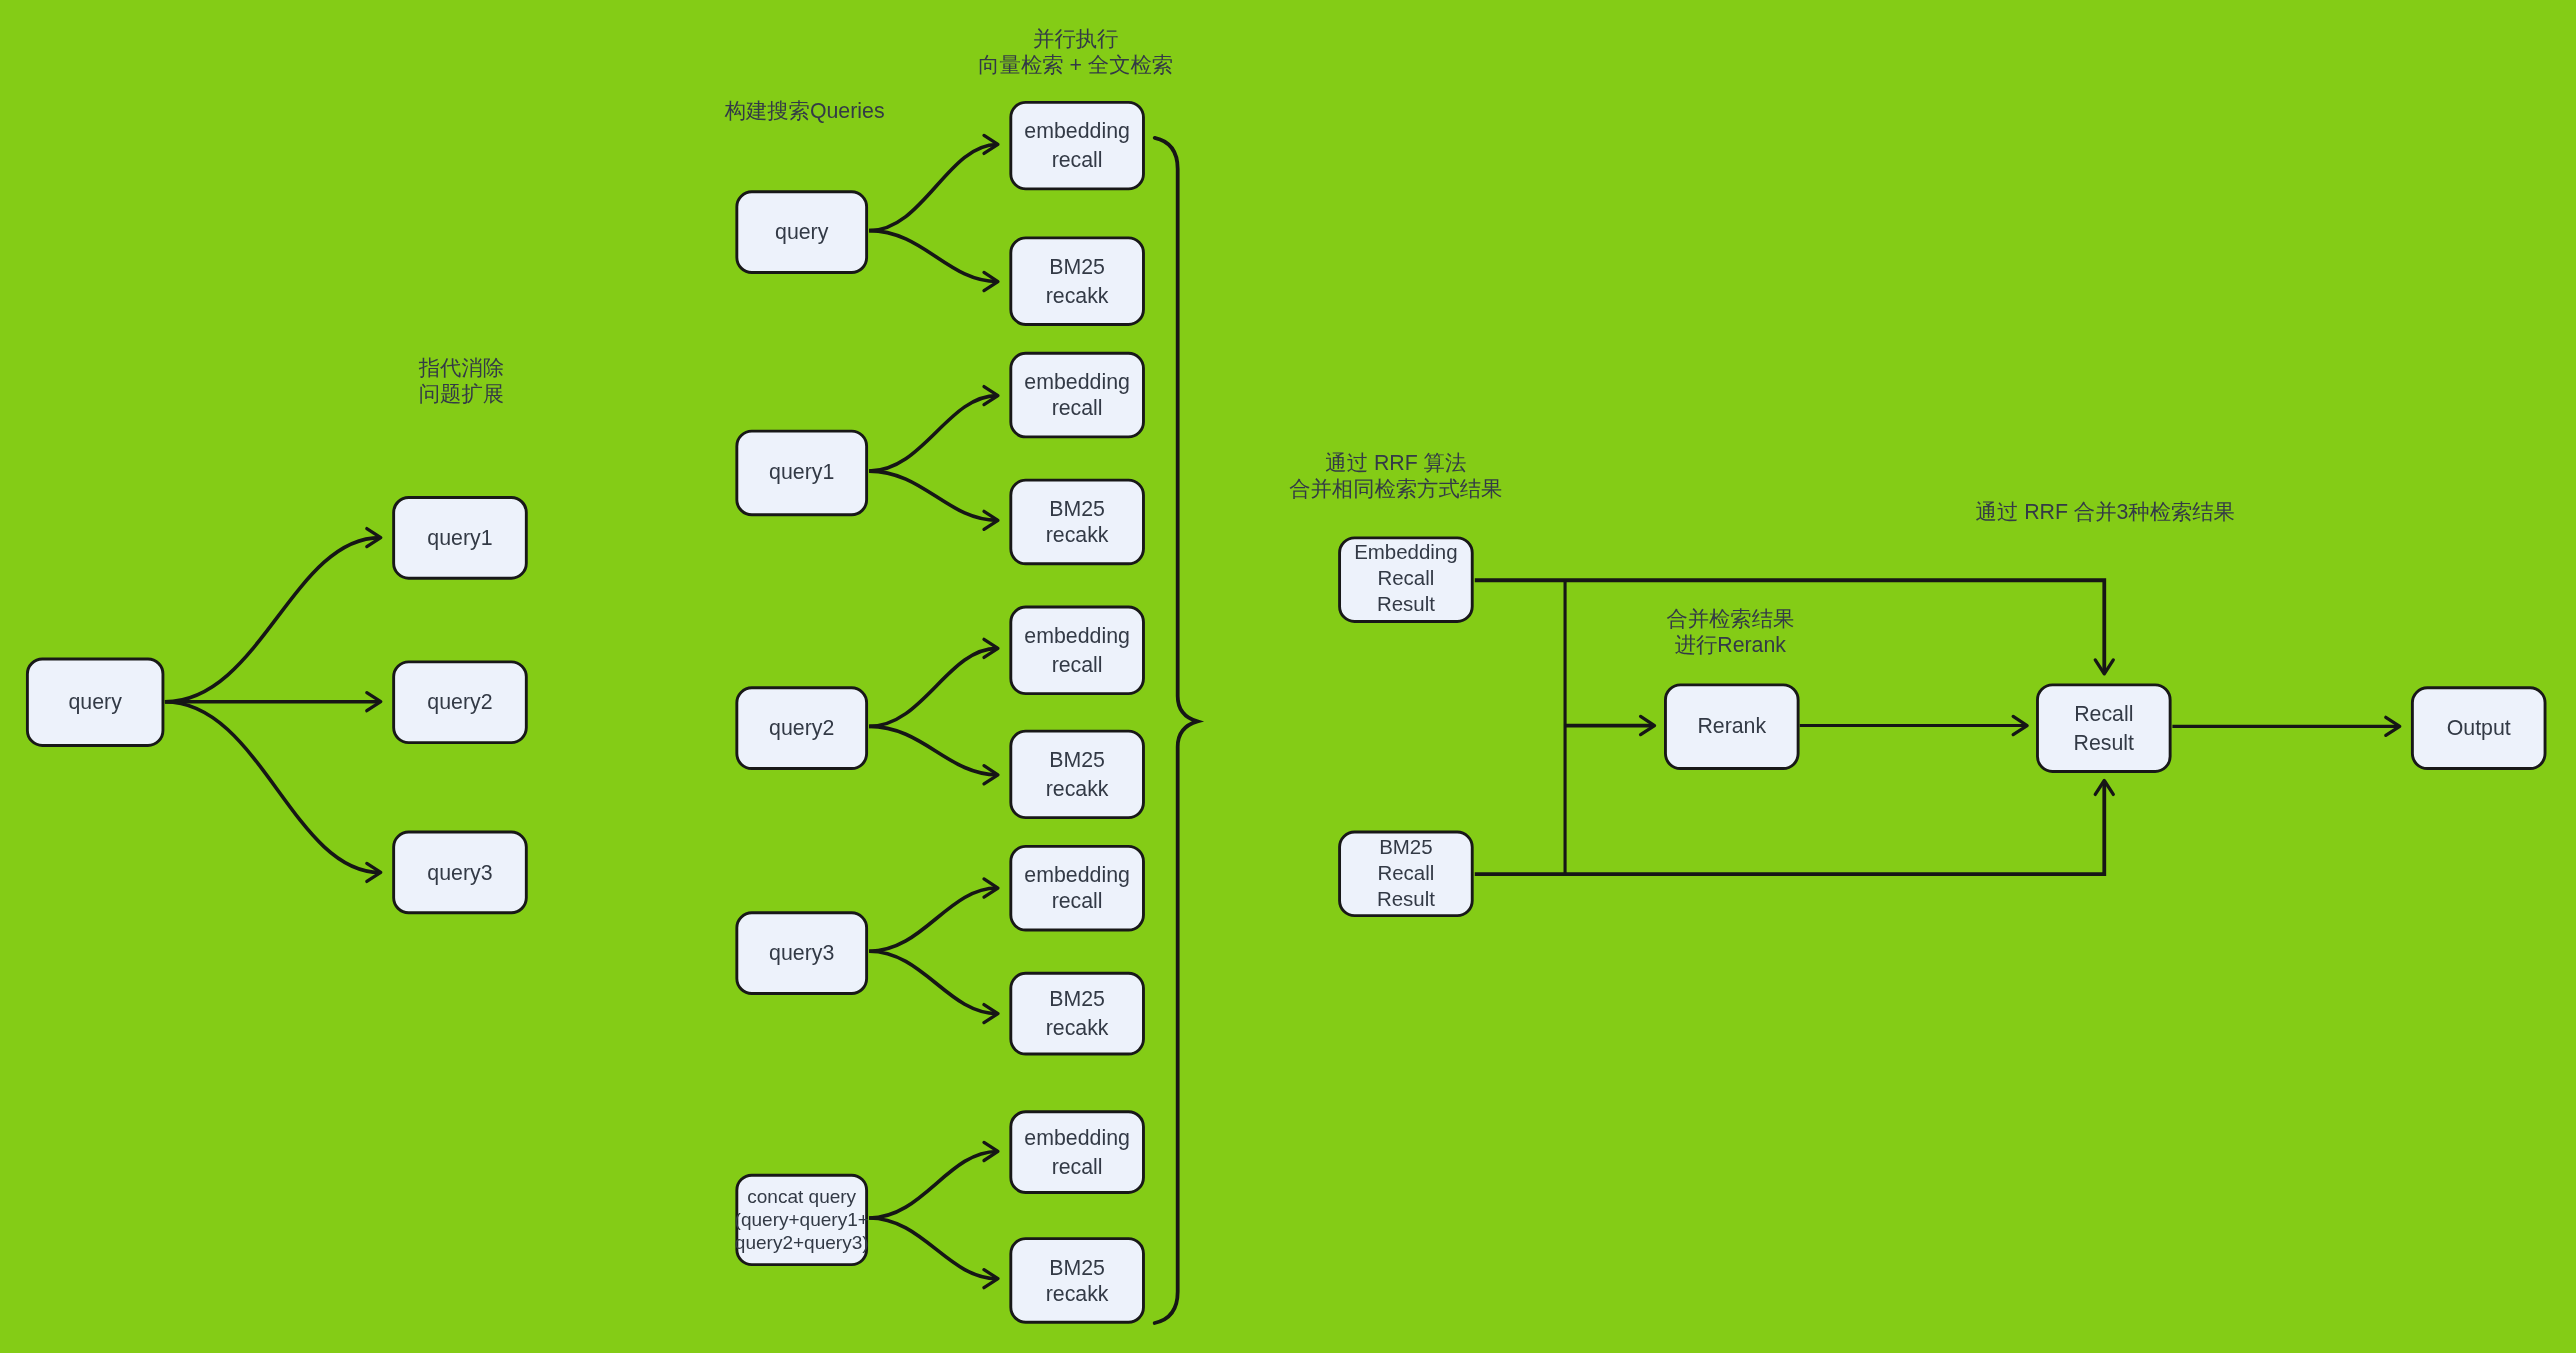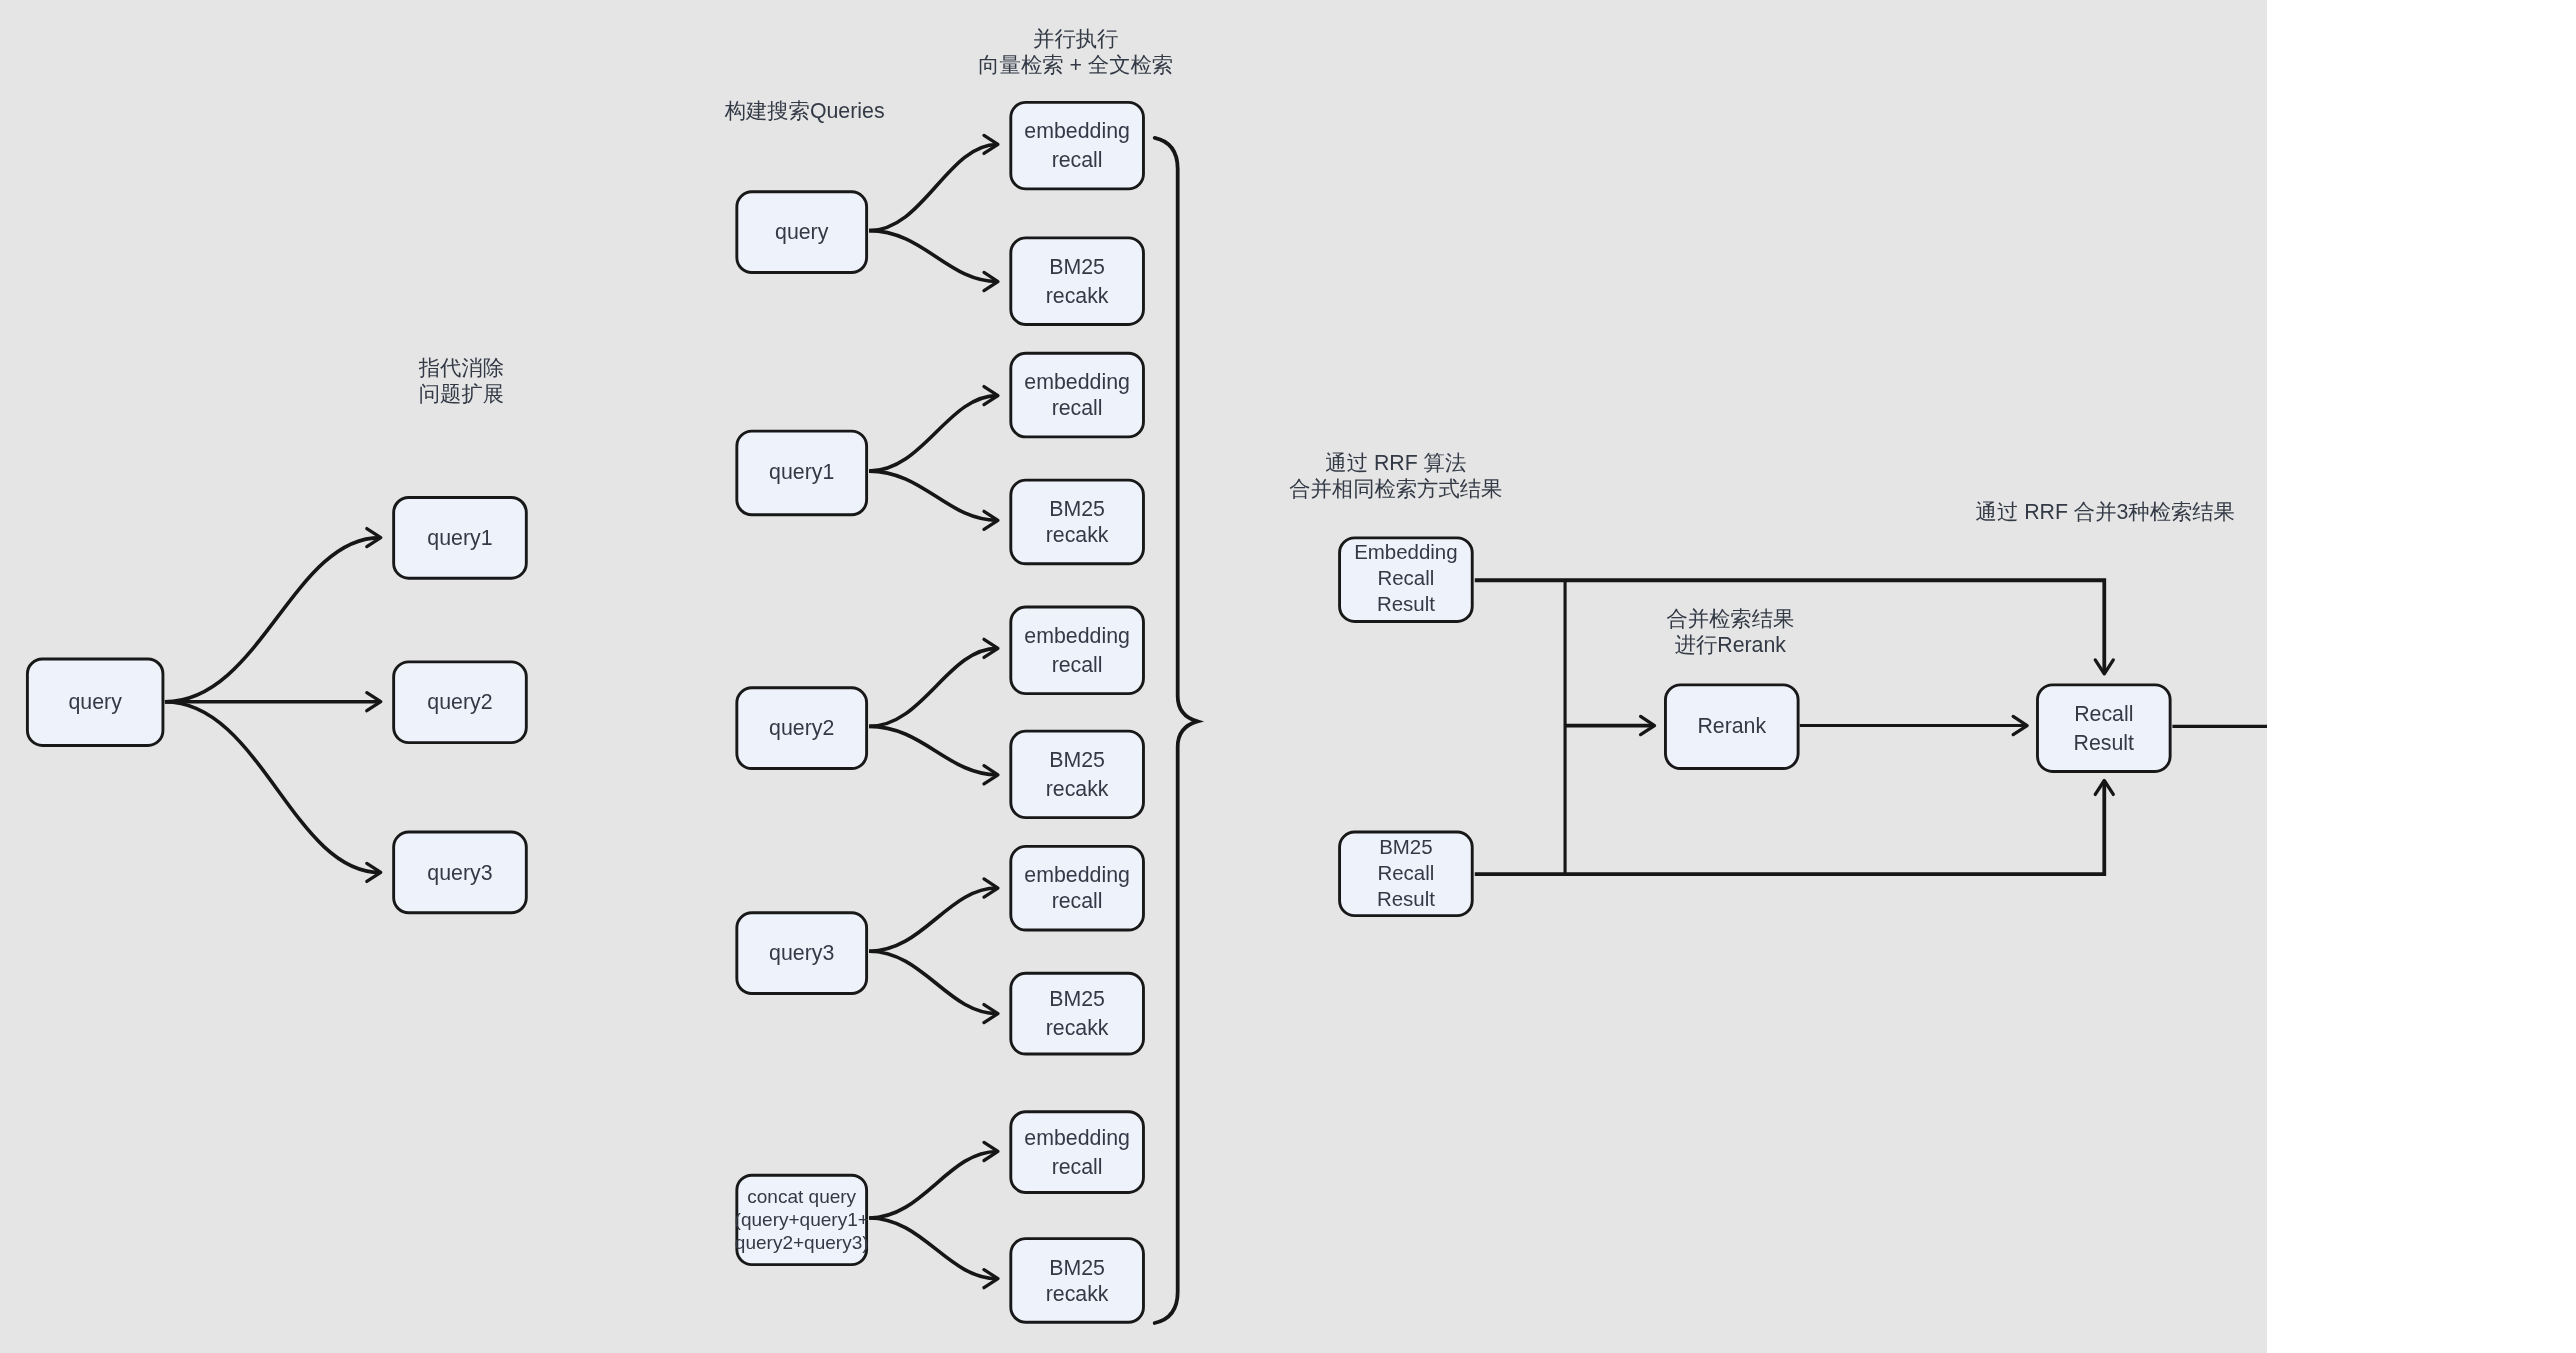--- a/index.html
+++ b/index.html
@@ -1,16 +1,16 @@
 <!DOCTYPE html>
 <html style="font-size:9px"><head>
 <meta charset="utf-8">
 <style>
   html,body{margin:0;padding:0;background:#ffffff;}
-  .stage{position:relative;width:2267px;height:1354px;background:#e5e5e5;overflow:hidden;}
+  .stage{position:relative;width:2576px;height:1354px;background:#84cc16;overflow:hidden;}
   .scale{position:absolute;left:0;top:0;width:893px;height:469px;
          transform:scale(2.8839);transform-origin:0 0;
          font-family:"Liberation Sans","DejaVu Sans",sans-serif;color:#333a46;}
   .node{position:absolute;box-sizing:border-box;background:#edf2fb;border:1.4px solid #181818;
         border-radius:5.7px;display:flex;flex-direction:column;align-items:center;justify-content:center;
         text-align:center;font-size:7.4px;line-height:9.4px;color:#333a46;}
   .node.small{font-size:6.6px;line-height:8.3px;}
   .node.tri{font-size:7.1px;line-height:9px;}
   .note{position:absolute;text-align:center;font-size:7.4px;line-height:8.5px;white-space:nowrap;
         transform:translateX(-50%);color:#333a46;}

